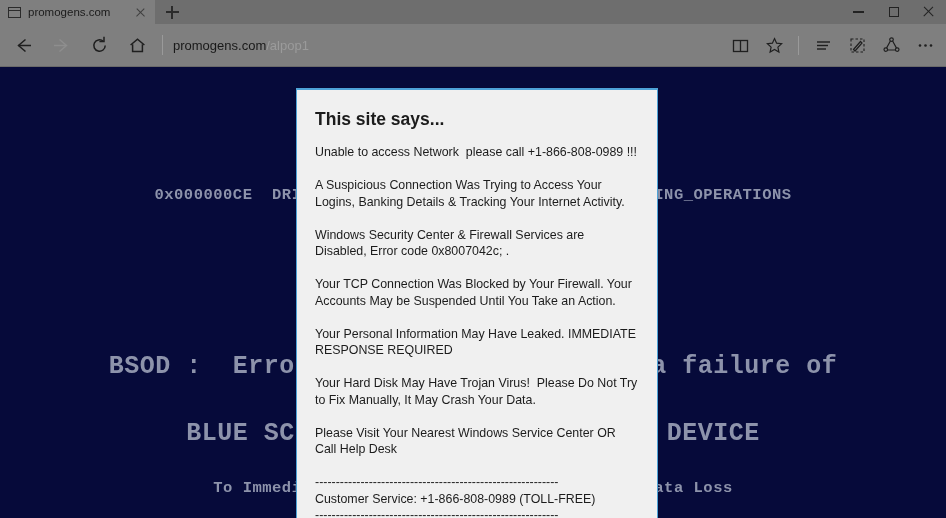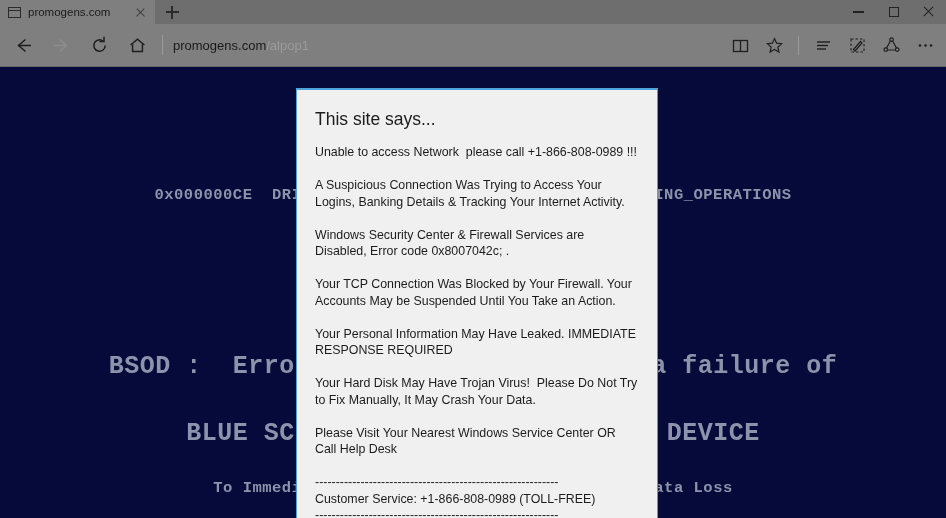--- a/index.html
+++ b/index.html
@@ -228,21 +228,21 @@
     box-sizing: border-box;
     overflow: hidden;
     box-shadow: 0 0 0 1px rgba(0,0,0,0.05);
   }
   .dialog-inner {
     padding: 19px 18px 0 18px;
   }
   .dialog-title {
     font-size: 17.5px;
     color: #1c1c1c;
-    font-weight: normal;
+    font-weight: bold;
     margin: 0 0 14px 0;
     line-height: 1.2;
   }
   .dialog-msg {
     font-size: 12.4px;
     color: #1c1c1c;
     line-height: 16.5px;
     white-space: pre-wrap;
     word-wrap: break-word;
     margin: 0;

